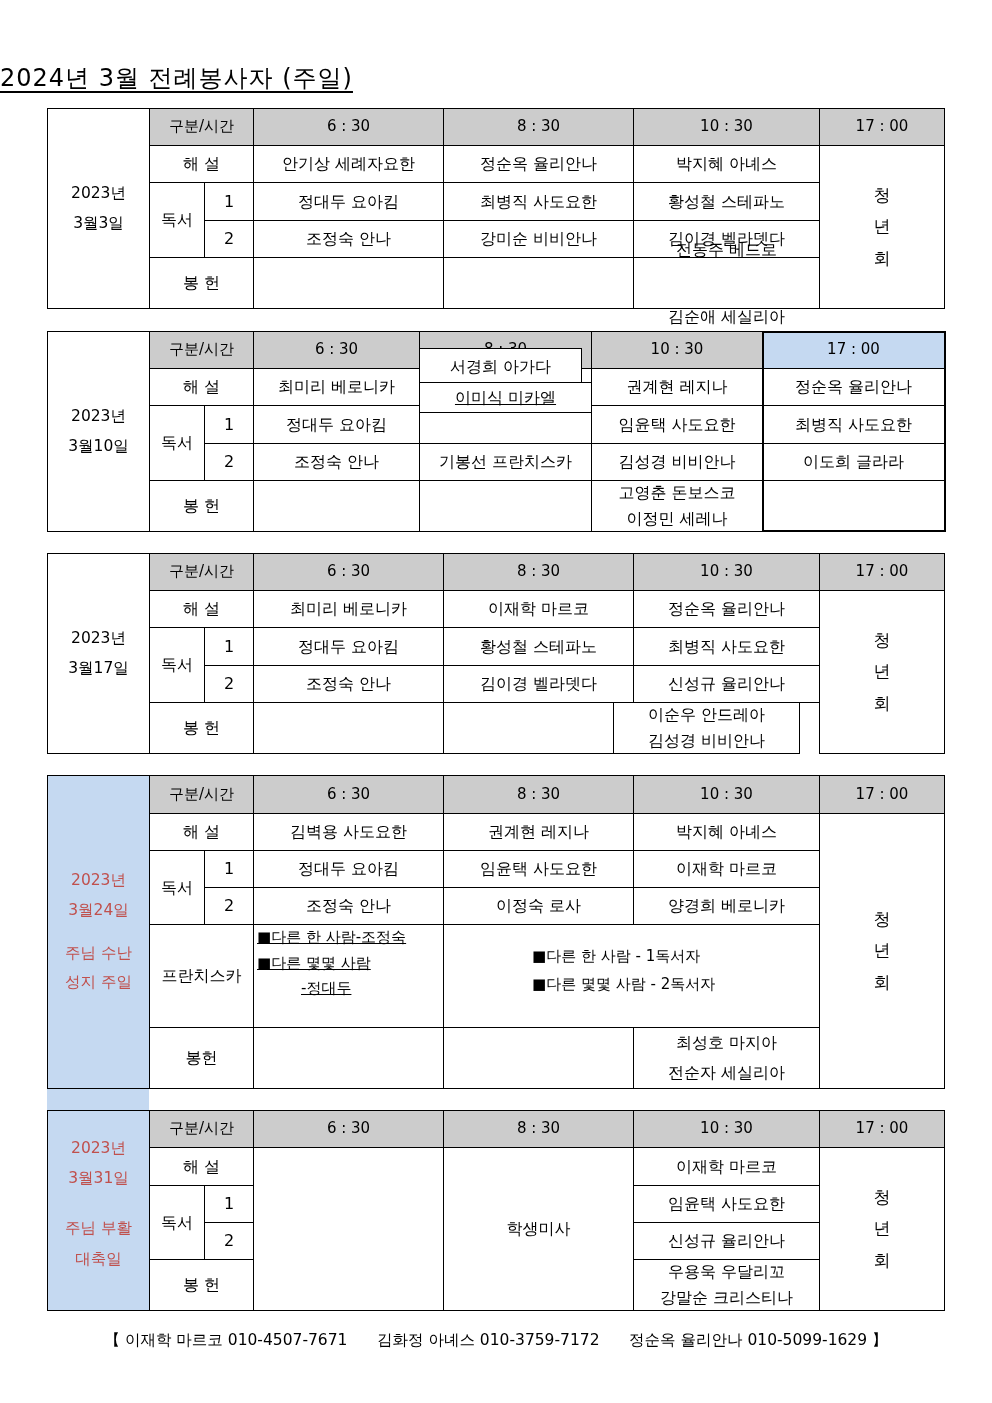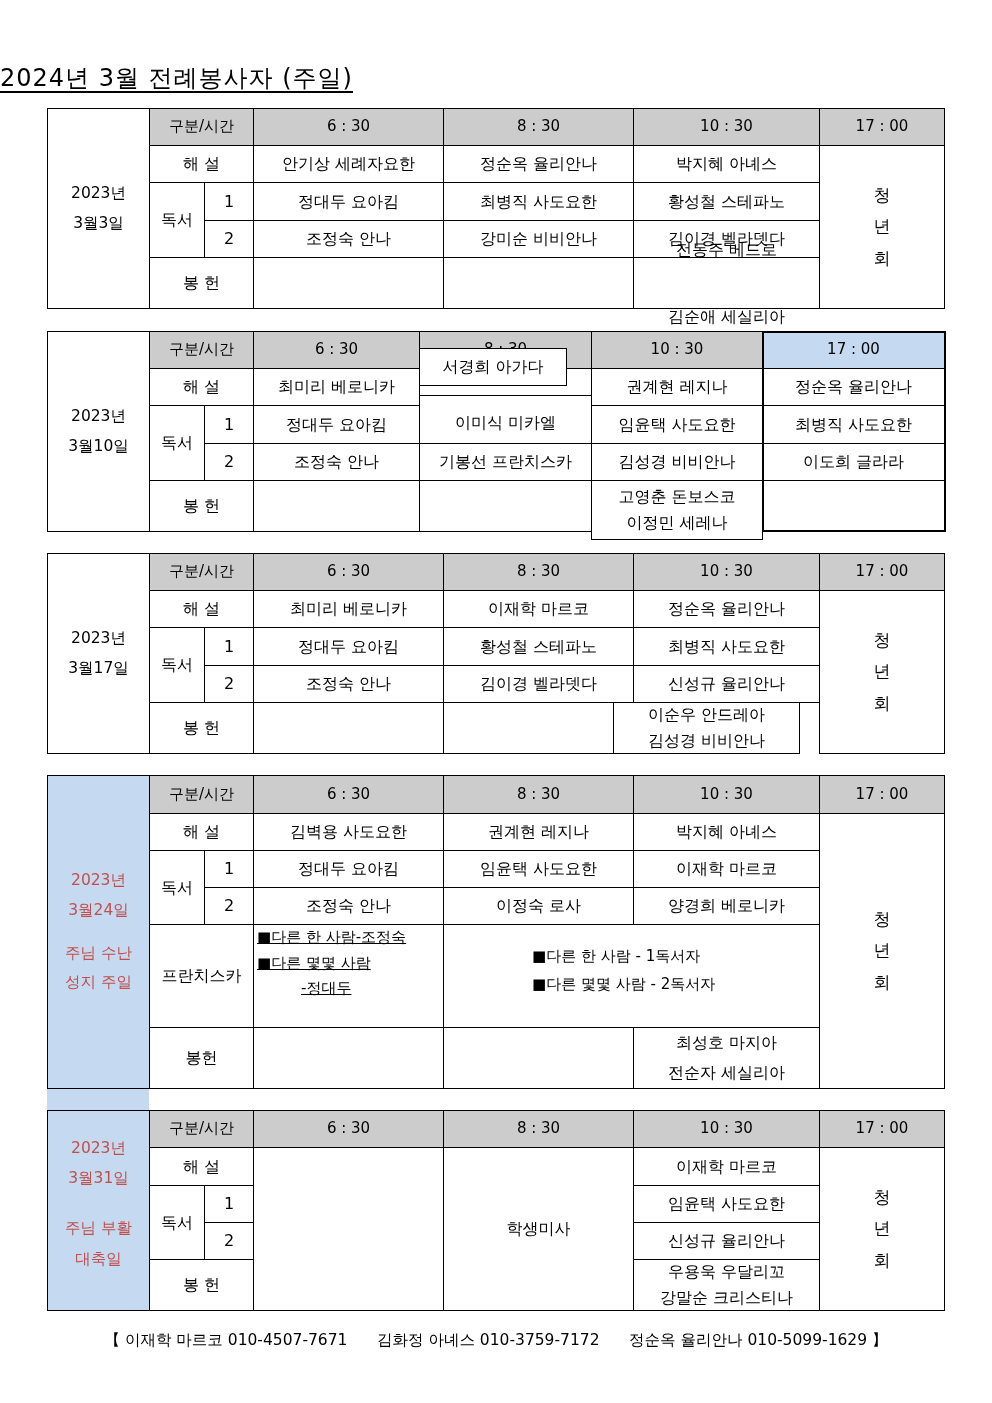--- a/index.html
+++ b/index.html
@@ -77,40 +77,40 @@
     <div>3월10일</div>
   </div>
   <div class="c hdr" style="left:149px;top:331px;width:105px;height:38px;">구분/시간</div>
   <div class="c hdr" style="left:253px;top:331px;width:167px;height:38px;">6 : 30</div>
   <div class="c hdr" style="left:419px;top:331px;width:173px;height:38px;">8 : 30</div>
   <div class="c hdr" style="left:591px;top:331px;width:172px;height:38px;">10 : 30</div>
   <div class="c hdr hdr-blue" style="left:762px;top:331px;width:183px;height:38px;">17 : 00</div>
 
   <div class="c" style="left:149px;top:368px;width:105px;height:38px;">해 설</div>
   <div class="c" style="left:253px;top:368px;width:167px;height:38px;">최미리 베로니카</div>
-  <div class="c" style="left:419px;top:348px;width:148px;height:38px;">서경희 아가다</div>
+  <div class="c" style="left:419px;top:348px;width:163px;height:38px;">서경희 아가다</div>
   <div class="c" style="left:591px;top:368px;width:172px;height:38px;">권계현 레지나</div>
   <div class="c" style="left:762px;top:368px;width:183px;height:38px;">정순옥 율리안나</div>
 
   <div class="c" style="left:149px;top:405px;width:56px;height:76px;">독서</div>
   <div class="c" style="left:204px;top:405px;width:50px;height:39px;">1</div>
   <div class="c" style="left:204px;top:443px;width:50px;height:38px;">2</div>
   <div class="c" style="left:253px;top:405px;width:167px;height:39px;">정대두 요아킴</div>
-  <div class="c" style="left:419px;top:395px;width:173px;height:55px;">이미식 미카엘</div>
+  <div class="c" style="left:419px;top:382px;width:173px;height:31px;text-decoration:underline;">이미식 미카엘</div>
   <div class="c" style="left:591px;top:405px;width:172px;height:39px;">임윤택 사도요한</div>
   <div class="c" style="left:762px;top:405px;width:183px;height:39px;">최병직 사도요한</div>
   <div class="c" style="left:253px;top:443px;width:167px;height:38px;">조정숙 안나</div>
   <div class="c" style="left:419px;top:443px;width:173px;height:38px;">기봉선 프란치스카</div>
   <div class="c" style="left:591px;top:443px;width:172px;height:38px;">김성경 비비안나</div>
   <div class="c" style="left:762px;top:443px;width:183px;height:38px;">이도희 글라라</div>
 
   <div class="c" style="left:149px;top:480px;width:105px;height:52px;">봉 헌</div>
   <div class="c" style="left:253px;top:480px;width:167px;height:52px;"></div>
   <div class="c" style="left:419px;top:480px;width:173px;height:52px;"></div>
-  <div class="c stack" style="left:591px;top:480px;width:172px;height:60px;line-height:1.6;">
+  <div class="c stack" style="left:591px;top:480px;width:172px;height:52px;line-height:1.6;">
     <div>고영춘 돈보스코</div>
     <div>이정민 세레나</div>
   </div>
   <div class="c" style="left:762px;top:480px;width:183px;height:52px;"></div>
   <div class="outer" style="left:762px;top:331px;width:184px;height:201px;border-width:2px;"></div>
 </div>
 
 <div>
   <div class="c date" style="left:47px;top:553px;width:103px;height:201px;">
     <div>2023년</div>

